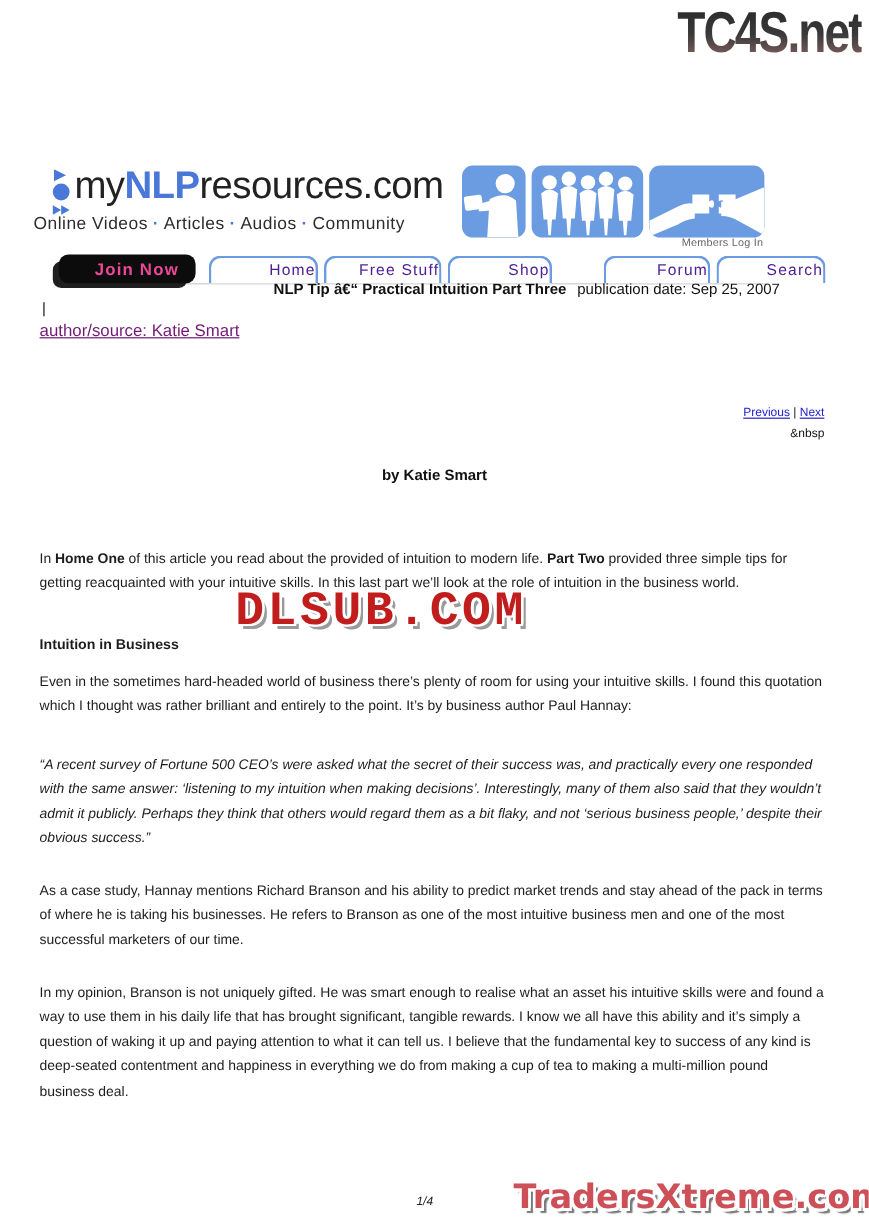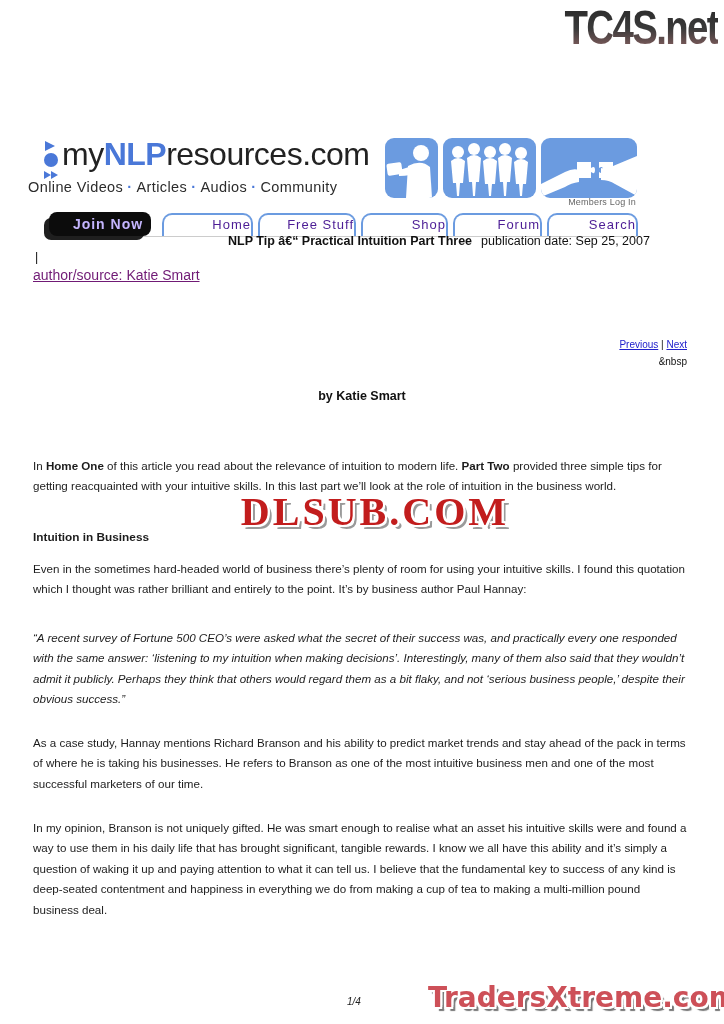--- a/index.html
+++ b/index.html
@@ -13,22 +13,22 @@
     font-size:48px; font-weight:bold; letter-spacing:-2px;
     transform:scaleX(0.8); transform-origin:right center;
     color:#3a3032;
     background:linear-gradient(180deg,#262626 0%,#3a3a3a 52%,#9a6a6a 100%);
     -webkit-background-clip:text; background-clip:text;
   }
   @supports ((-webkit-background-clip: text) or (background-clip: text)) {
     .wm-tc4s { color:transparent; }
   }
   .wm-dlsub {
-    position:absolute; left:213px; top:488px; width:296px; text-align:right;
-    font-family:Liberation Serif, serif; font-weight:bold;
+    position:absolute; left:196px; top:488px; width:296px; text-align:left;
+    font-family:Liberation Mono, monospace; font-weight:bold;
     font-size:40px; letter-spacing:3px; color:#c21d1d; white-space:nowrap;
     text-shadow:
       -2px -2px 0 #fff, 2px -2px 0 #fff, -2px 2px 0 #fff, 2px 2px 0 #fff,
       -2px 0 0 #fff, 2px 0 0 #fff, 0 -2px 0 #fff, 0 2px 0 #fff,
       4px 4px 0 #9a9a9a;
   }
   .wm-traders {
     position:absolute; left:428px; top:981px;
     font-family:"DejaVu Sans", sans-serif; font-weight:bold;
     font-size:28px; letter-spacing:0px; color:#cd5058; white-space:nowrap;
@@ -58,34 +58,34 @@
   .banner.b3 { width:96px; }
   .members {
     position:absolute; left:560px; top:197px; width:76px; text-align:right;
     font-size:9px; color:#666; letter-spacing:0.2px;
   }
 
   
   .tabs-baseline { position:absolute; left:49px; top:236px; width:590px; height:1px; background:#ccc; }
   .tabs-row { position:absolute; left:49px; top:212px; display:flex; align-items:flex-end; }
   .join-tab {
-    width:102px; height:24px; background:#0c0c0c; color:#c4b5fd; border-radius:8px;
+    width:114px; height:24px; background:#0c0c0c; color:#ec4899; border-radius:8px;
     font-size:14px; font-weight:bold; letter-spacing:1px; text-align:center; line-height:24px;
     box-shadow:-6px 5px 0 -1px #1f1f1f; margin-right:11px; position:relative; z-index:2;
     cursor:pointer;
     padding-left:16px;
   }
   .tab {
     height:23px; background:#fff; border:2px solid #6b9be0; border-bottom:none;
     border-radius:10px 10px 0 0; color:#4c1d95; font-size:13px; letter-spacing:1px;
     text-align:right; line-height:20px; margin-right:5px; position:relative; z-index:1;
     cursor:pointer;
   }
   .tab.t0 { width:91px; } .tab.t1 { width:98px; } .tab.t2 { width:87px; }
-  .tab.t3 { width:89px; } .tab.t4 { width:91px; }
+  .tab.t3 { width:89px;margin-left:38px; } .tab.t4 { width:91px; }
 
   
   .title-line { position:absolute; left:228px; top:234px; white-space:nowrap; font-size:12.5px; color:#111; }
   .title-line .t-bold { font-weight:bold; }
   .title-line .t-pub { margin-left:9px; font-weight:normal; }
   .pipe { position:absolute; left:35px; top:250px; font-size:12.5px; color:#111; }
   .author { position:absolute; left:33px; top:267px; font-size:14px; color:#701a75;text-decoration:underline; }
   .pn-links { position:absolute; right:37px; top:336px; text-align:right; font-size:10px; line-height:17px; color:#111; }
   .pn-links a { color:#2222cc; text-decoration:underline; cursor:pointer; }
   .byline { position:absolute; left:0; top:389px; width:724px; text-align:center; font-size:12.5px; font-weight:bold; color:#111; }
@@ -174,21 +174,21 @@
   <div class="pn-links">
     <div>
       <a>Previous</a><span> | </span><a>Next</a>
     </div>
     <div>&amp;nbsp</div>
   </div>
 
   <div class="byline">by Katie Smart</div>
 
   <div class="para p1">
-    <span>In </span><b>Home One</b><span> of this article you read about the relevance of intuition to modern life. </span><b>Part Two</b><span> provided three simple tips for getting reacquainted with your intuitive skills. In this last part we’ll look at the role of intuition in the business world.</span>
+    <span>In </span><b>Home One</b><span> of this article you read about the provided of intuition to modern life. </span><b>Part Two</b><span> provided three simple tips for getting reacquainted with your intuitive skills. In this last part we’ll look at the role of intuition in the business world.</span>
   </div>
 
   <div class="wm-dlsub">DLSUB.COM</div>
 
   <div class="h-biz">Intuition in Business</div>
 
   <div class="para p2">Even in the sometimes hard-headed world of business there’s plenty of room for using your intuitive skills. I found this quotation which I thought was rather brilliant and entirely to the point. It’s by business author Paul Hannay:</div>
 
   <div class="para quote">“A recent survey of Fortune 500 CEO’s were asked what the secret of their success was, and practically every one responded with the same answer: ‘listening to my intuition when making decisions’. Interestingly, many of them also said that they wouldn’t admit it publicly. Perhaps they think that others would regard them as a bit flaky, and not ‘serious business people,’ despite their obvious success.”</div>
 

